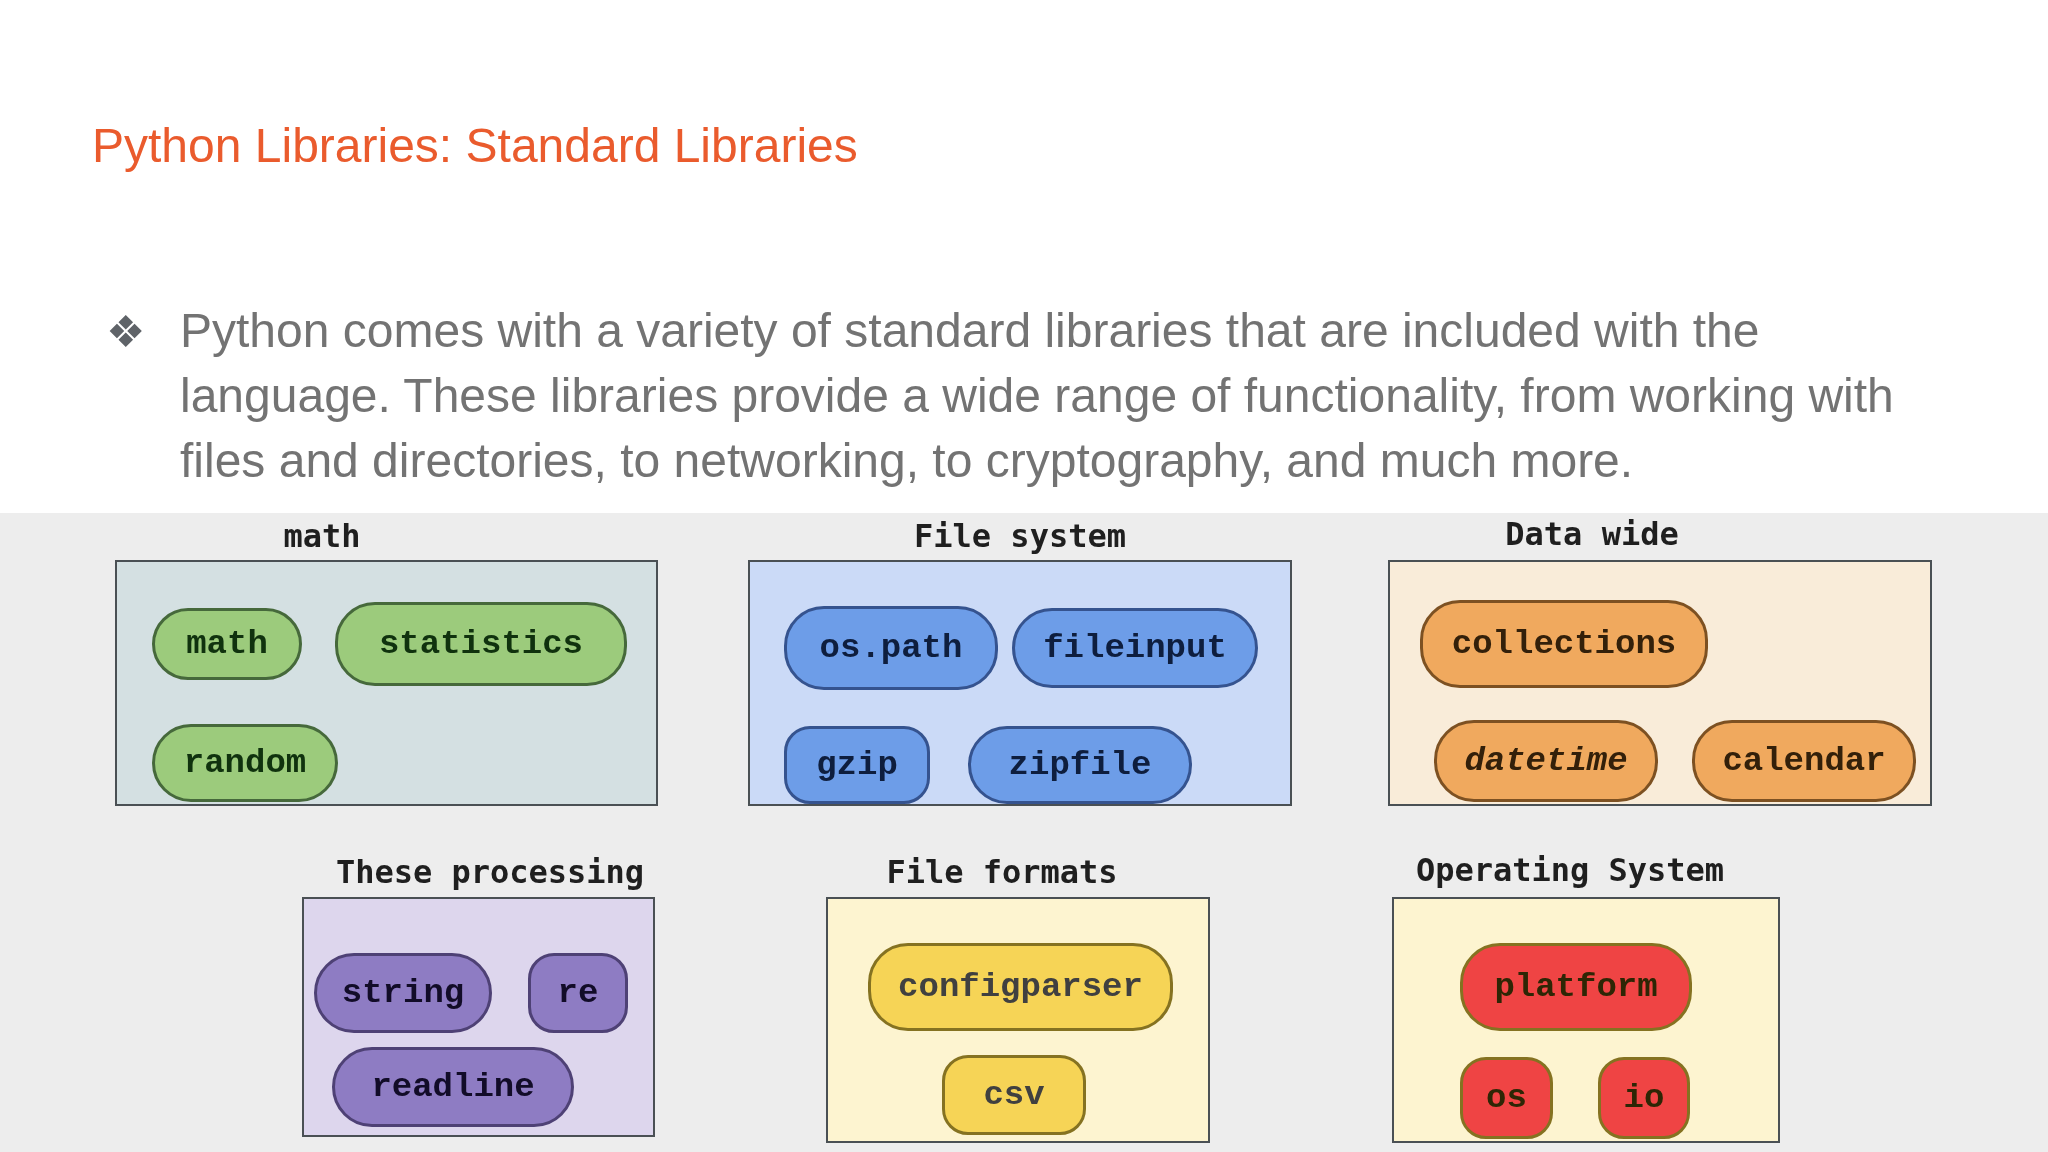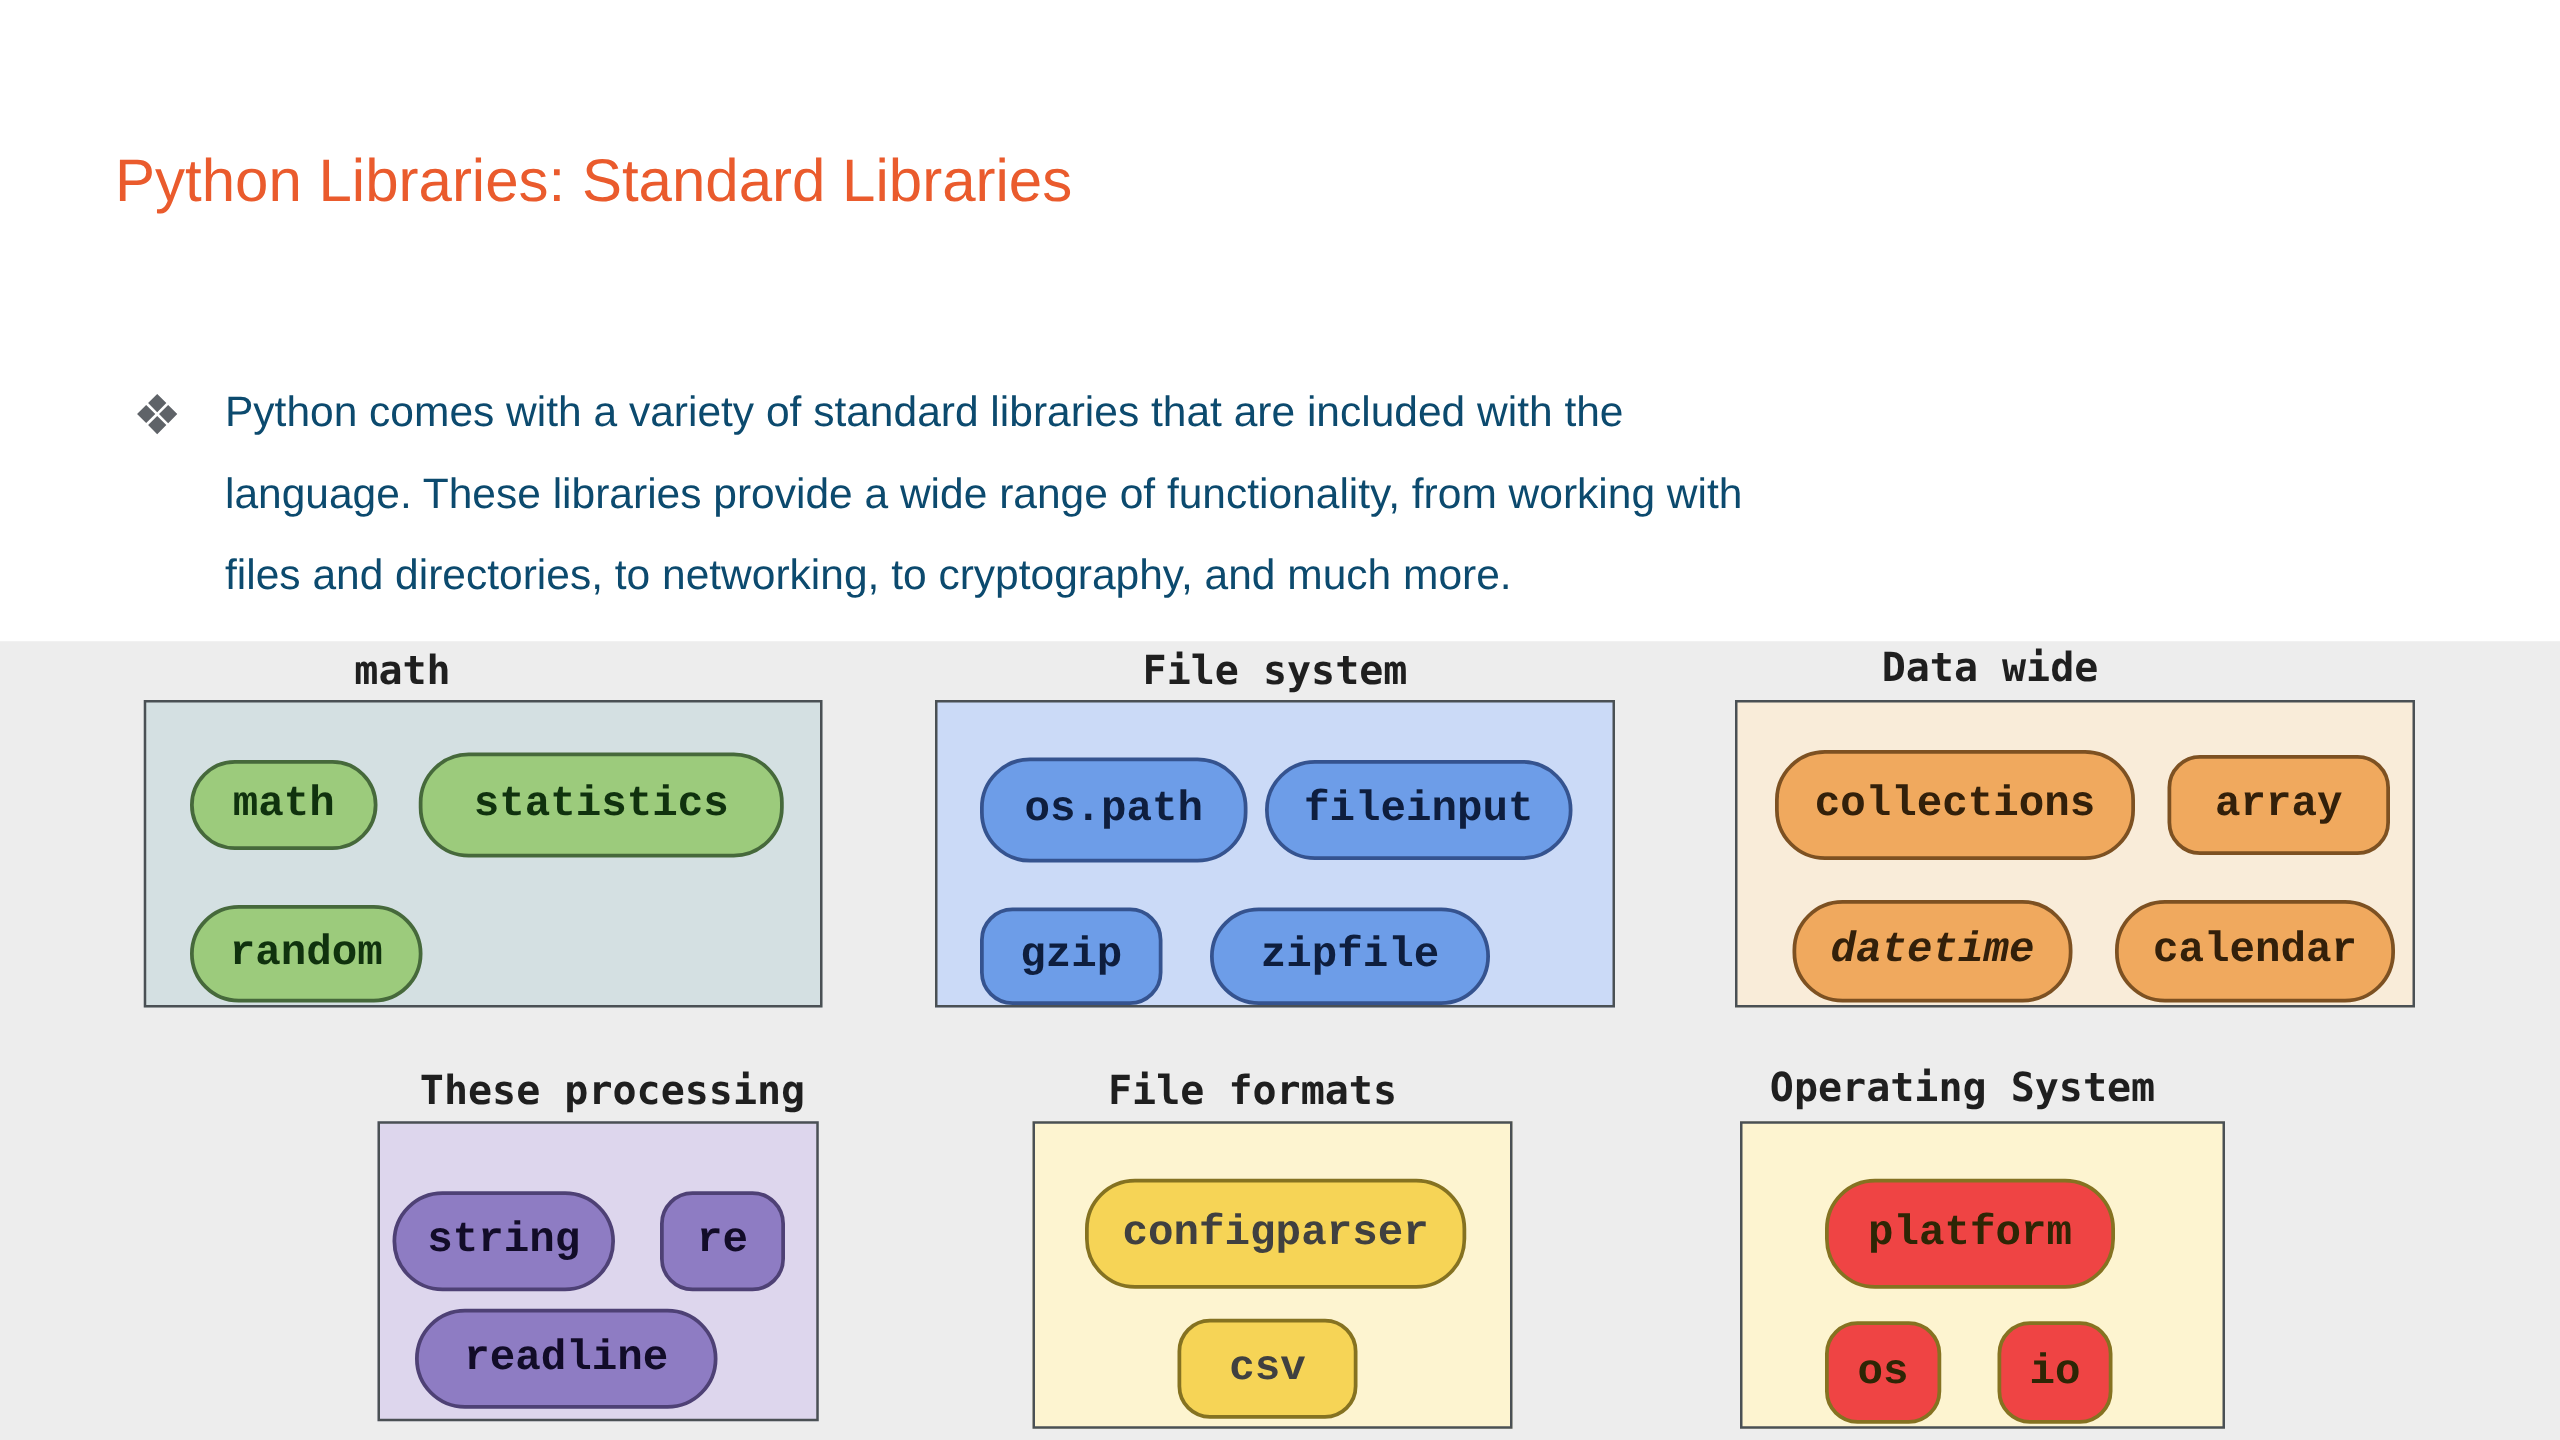--- a/index.html
+++ b/index.html
@@ -12,21 +12,21 @@
   .title {
     position:absolute; left:92px; top:118px;
     font-size:48px; line-height:1.15; color:#EA5B2D; white-space:nowrap;
   }
   .bullet-marker {
     position:absolute; left:106px; top:306px;
     font-size:44px; color:#5F6368;
   }
   .body-lines {
     position:absolute; left:180px; top:298px;
-    font-size:34px; line-height:65px; color:#0c4a6e; white-space:nowrap;
+    font-size:48px; line-height:65px; color:#737373; white-space:nowrap;
   }
 
   
   .band {
     position:absolute; left:0; top:513px; width:2048px; height:639px;
     background:#EDEDED;
   }
   .cat-label {
     position:absolute; transform:translateX(-50%);
     font-family:"DejaVu Sans Mono", monospace; font-weight:700;
@@ -125,21 +125,20 @@
 
     <div class="gbox box-file-system">
       <div class="pill p-ospath">os.path</div>
       <div class="pill p-fileinput">fileinput</div>
       <div class="pill sq p-gzip">gzip</div>
       <div class="pill p-zipfile">zipfile</div>
     </div>
 
     <div class="gbox box-data-types">
       <div class="pill p-collections">collections</div>
-      <div class="pill sq p-array">array</div>
       <div class="pill p-datetime">datetime</div>
       <div class="pill p-calendar">calendar</div>
     </div>
 
     <div class="gbox box-text-processing">
       <div class="pill p-string">string</div>
       <div class="pill sq p-re">re</div>
       <div class="pill p-readline">readline</div>
     </div>
 

